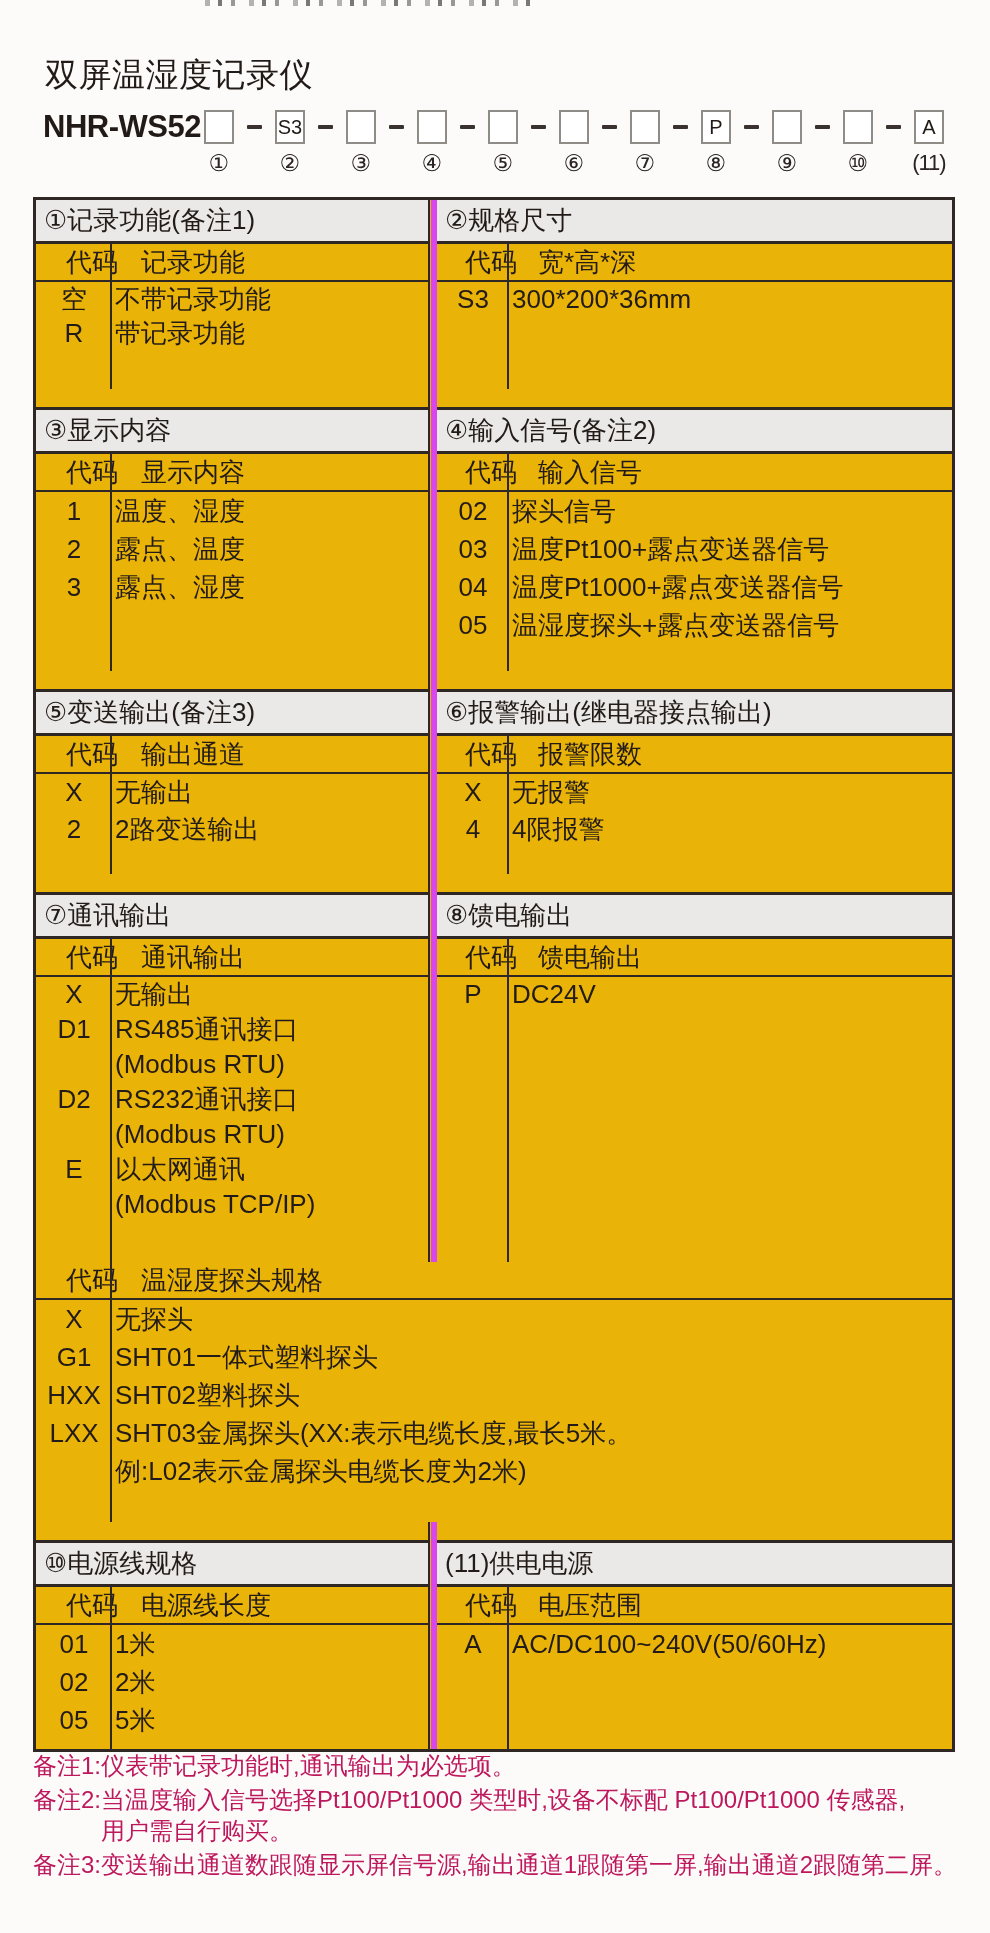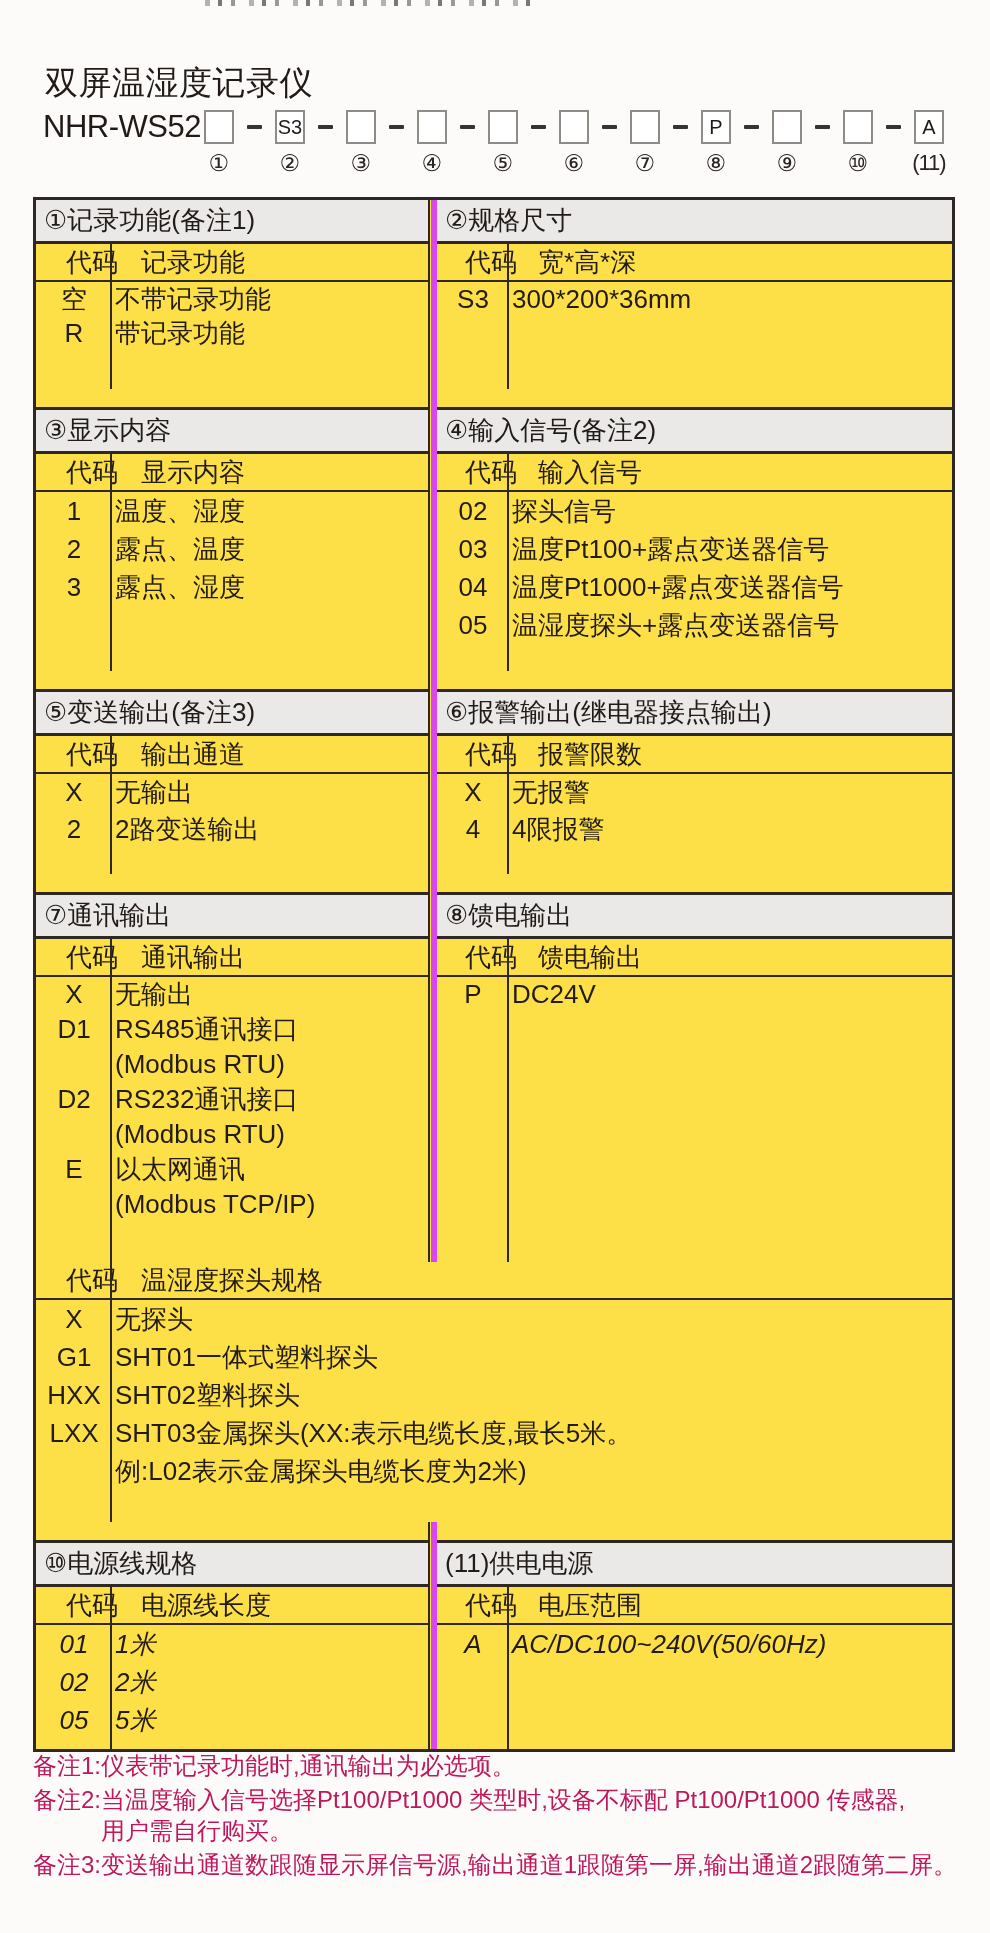--- a/index.html
+++ b/index.html
@@ -11,38 +11,38 @@
   }
   
   .fragment{
     position:absolute;left:205px;top:0;width:330px;height:6px;opacity:.75;
     background:repeating-linear-gradient(90deg,
       #9a9a9a 0 5px, transparent 5px 13px,
       #4d4d4d 13px 17px, transparent 17px 26px,
       #777 26px 30px, transparent 30px 44px);
   }
   
-  .title{position:absolute;left:45px;top:64px;font-size:33px;line-height:38px;color:#211a16;letter-spacing:.5px;font-family:Liberation Serif, serif;}
+  .title{position:absolute;left:45px;top:56px;font-size:33px;line-height:38px;color:#211a16;letter-spacing:.5px;font-family:Liberation Serif, serif;}
   .model{position:absolute;left:43px;top:108px;height:76px;display:flex;align-items:flex-start;}
-  .model-prefix{font-size:31px;line-height:38px;letter-spacing:-.5px;margin-right:3px;white-space:nowrap;color:#211a16;}
+  .model-prefix{font-size:31px;line-height:38px;letter-spacing:-.5px;margin-right:3px;white-space:nowrap;color:#211a16;font-weight:bold;}
   .slot{position:relative;width:30px;height:34px;flex:none;margin-top:2px;}
   .slot .box{
     width:30px;height:34px;box-sizing:border-box;border:2px solid #8f8b87;background:#fff;
     display:flex;align-items:center;justify-content:center;font-size:20px;color:#211a16;
   }
   .slot .num{
     position:absolute;top:40px;left:50%;transform:translateX(-50%);
     font-size:23px;color:#2b2422;white-space:nowrap;
   }
   .slot .num.small{font-size:22px;letter-spacing:-1px;}
   .dash{width:15px;height:4px;background:#3a322e;border-radius:1px;flex:none;margin:17px 13px 0 13px;}
   
   .spec-table{
     position:absolute;left:33px;top:197px;width:922px;box-sizing:border-box;
-    border:3px solid #2e2724;background:#fde047;
+    border:3px solid #2e2724;background:#eab308;
   }
   .sec{display:flex;}
   .sh{box-sizing:border-box;}
   .sh-left{width:394px;flex:none;border-right:2px solid #2e2724;}
   .sh-right{flex:1;border-left:6px solid #d946ef;margin-left:1px;}
   .sh-full{width:100%;}
   .band{
     height:41px;line-height:41px;background:#eae9e7;border-bottom:3px solid #2e2724;
     font-size:26px;padding-left:8px;white-space:nowrap;overflow:hidden;color:#221b17;
   }
@@ -56,21 +56,21 @@
   .hd{padding-left:11px;white-space:nowrap;}
   .drow{display:flex;}
   .dc{width:76px;flex:none;text-align:center;}
   .codes-r .dc{width:72px;}
   .dd{flex:1;padding-left:3px;white-space:pre-line;}
   .lh34 .drow{line-height:34px;}
   .lh35 .drow{line-height:35px;}
   .lh37 .drow{line-height:37px;}
   .lh38 .drow{line-height:38px;}
   .hA{height:107px;} .hB{height:179px;} .hC{height:100px;}
-  .hD{height:285px;} .hE{height:222px;} .hF{height:124px;font-style:italic;}
+  .hD{height:285px;} .hE{height:222px;} .hF{height:124px;}
   
   .notes{position:absolute;left:33px;top:1750px;width:952px;font-size:24px;color:#be185d;}
   .note{display:flex;line-height:31px;margin-bottom:3px;}
   .nlabel{flex:none;white-space:nowrap;}
   .ntext{white-space:pre-line;}
 </style>
 </head>
 <body>
 
 <div class="fragment"></div>

